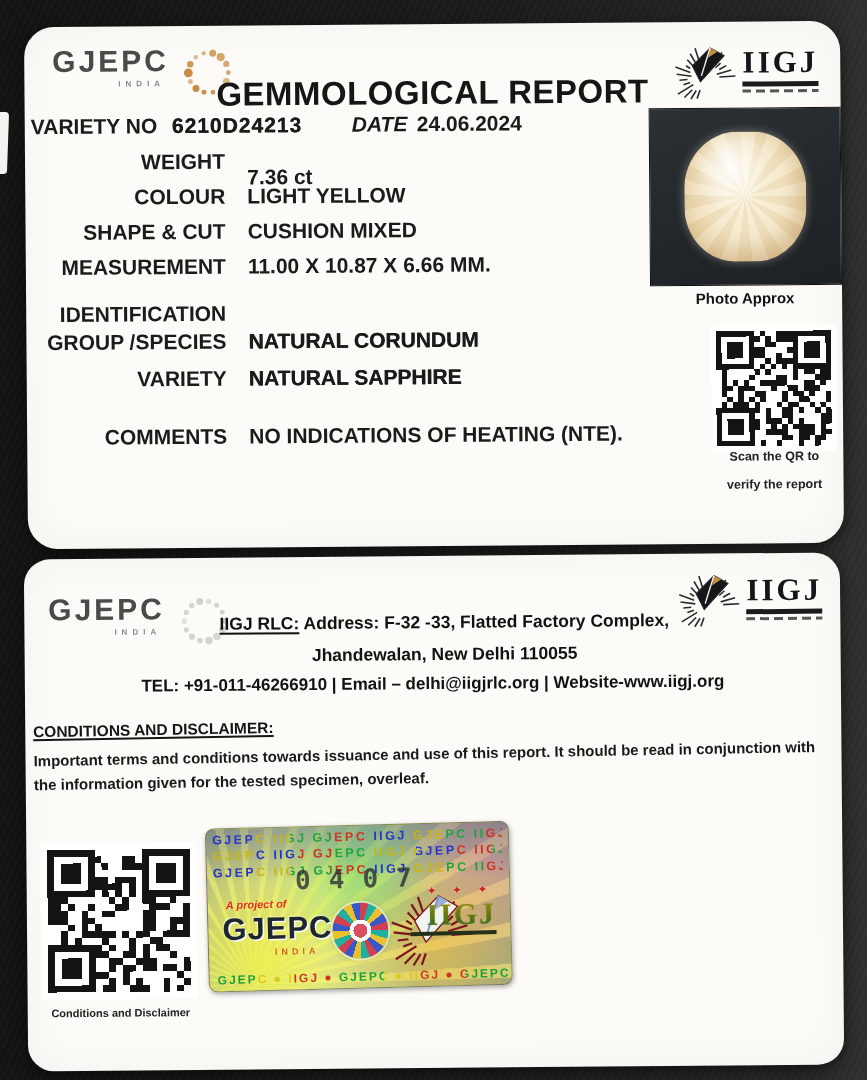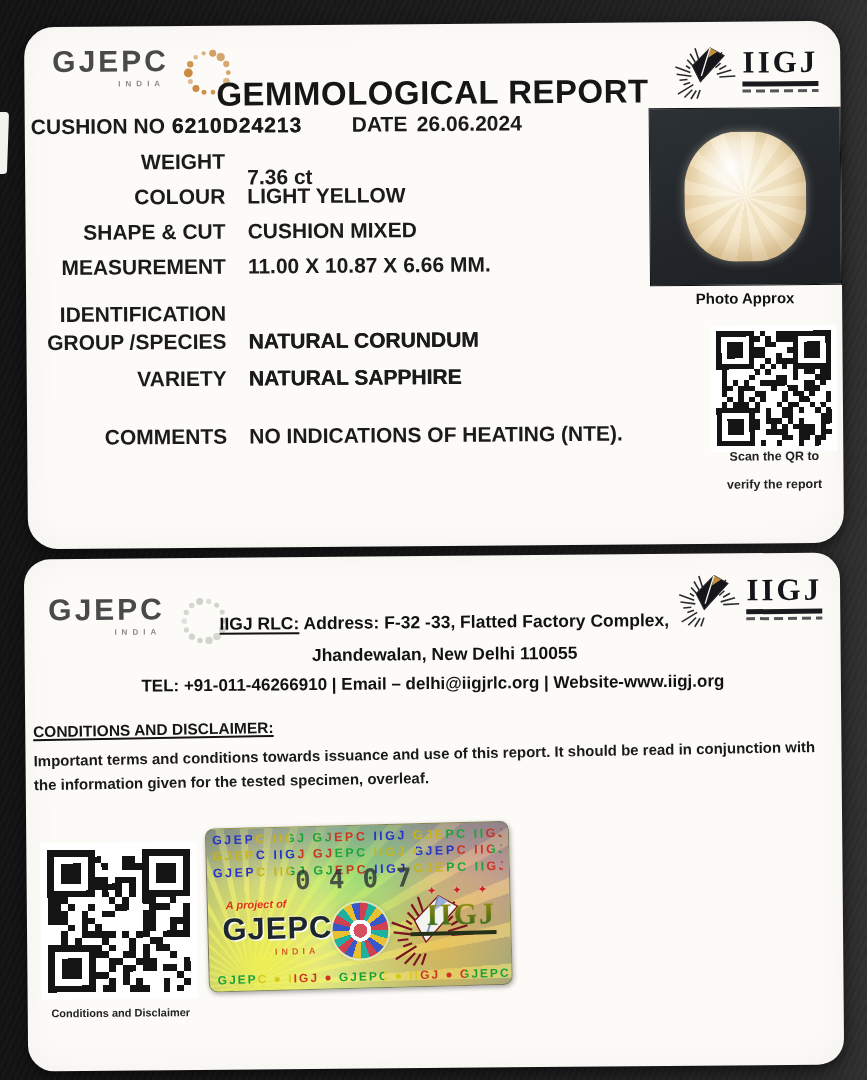--- a/index.html
+++ b/index.html
@@ -177,24 +177,24 @@
         </svg></div>
     <div class="iigj-block">
       <span class="iigj-name">IIGJ</span>
       <div class="iigj-bar"></div>
       <div class="iigj-dashes"></div>
     </div>
   </div>
 
   <div class="title">GEMMOLOGICAL REPORT</div>
 
-  <div class="row-abs" style="left:6px;top:88px;">CUSHION NO</div>
+  <div class="row-abs" style="left:6px;top:88px;">VARIETY NO</div>
   <div class="row-abs heavy" style="left:147px;top:88px;letter-spacing:1px;">6210D24213</div>
-  <div class="row-abs" style="left:327px;top:88px;">DATE</div>
-  <div class="row-abs" style="left:392px;top:88px;">26.06.2024</div>
+  <div class="row-abs" style="left:327px;top:88px;font-style:italic;">DATE</div>
+  <div class="row-abs" style="left:392px;top:88px;">24.06.2024</div>
 
   <div class="spec-label" style="top:124px;">WEIGHT</div>
   <div class="spec-value" style="top:124px;margin-top:16px;">7.36 ct</div>
   <div class="spec-label" style="top:159px;">COLOUR</div>
   <div class="spec-value" style="top:159px;">LIGHT YELLOW</div>
   <div class="spec-label" style="top:194px;">SHAPE &amp; CUT</div>
   <div class="spec-value" style="top:194px;">CUSHION MIXED</div>
   <div class="spec-label" style="top:229px;">MEASUREMENT</div>
   <div class="spec-value" style="top:229px;">11.00 X 10.87 X 6.66 MM.</div>
 

